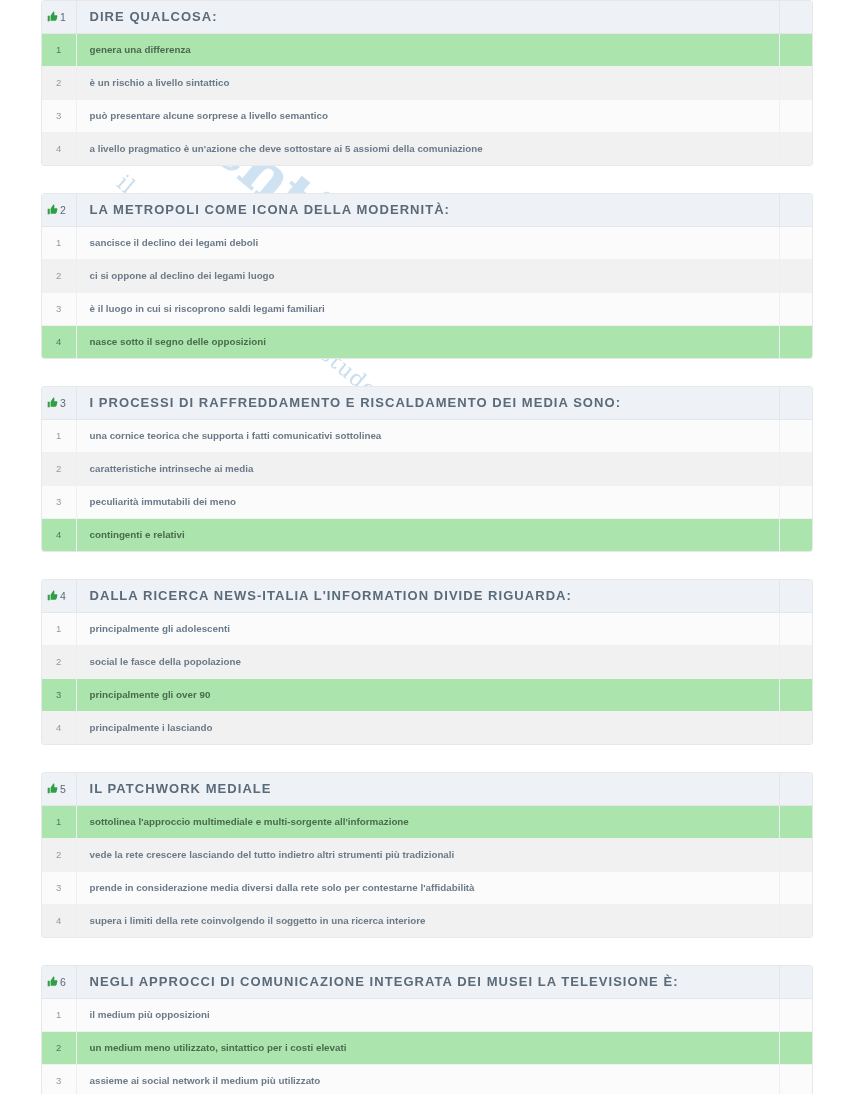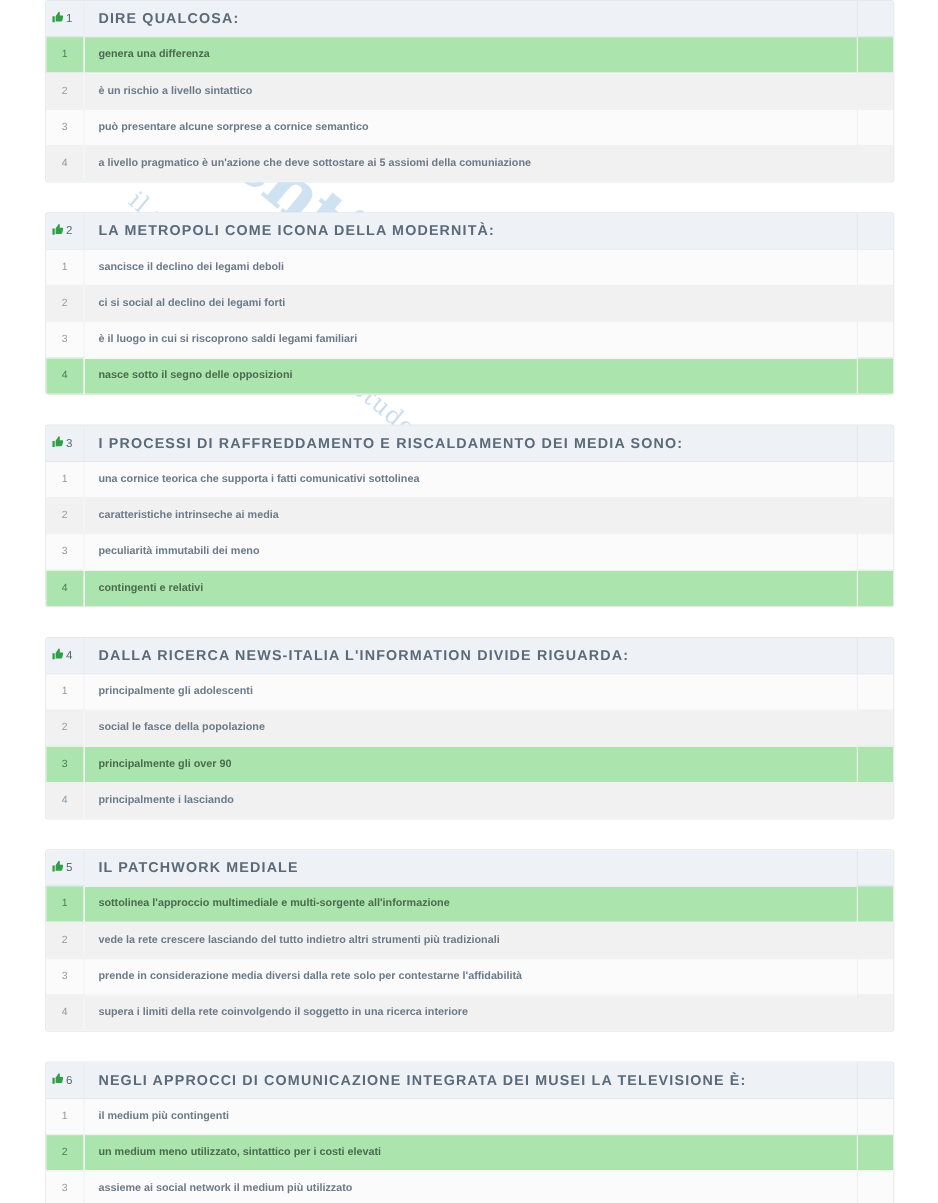--- a/index.html
+++ b/index.html
@@ -207,21 +207,21 @@
               <td class="a-text">genera una differenza</td>
               <td class="a-end"></td>
             </tr>
             <tr class="arow even">
               <td class="a-num">2</td>
               <td class="a-text">è un rischio a livello sintattico</td>
               <td class="a-end"></td>
             </tr>
             <tr class="arow odd">
               <td class="a-num">3</td>
-              <td class="a-text">può presentare alcune sorprese a cornice semantico</td>
+              <td class="a-text">può presentare alcune sorprese a livello semantico</td>
               <td class="a-end"></td>
             </tr>
             <tr class="arow even">
               <td class="a-num">4</td>
               <td class="a-text">a livello pragmatico è un'azione che deve sottostare ai 5 assiomi della comuniazione</td>
               <td class="a-end"></td>
             </tr>
           </tbody>
         </table>
       </div>
@@ -240,21 +240,21 @@
               <td class="qh-text">LA METROPOLI COME ICONA DELLA MODERNITÀ:</td>
               <td class="qh-end"></td>
             </tr>
             <tr class="arow odd">
               <td class="a-num">1</td>
               <td class="a-text">sancisce il declino dei legami deboli</td>
               <td class="a-end"></td>
             </tr>
             <tr class="arow even">
               <td class="a-num">2</td>
-              <td class="a-text">ci si social al declino dei legami forti</td>
+              <td class="a-text">ci si oppone al declino dei legami luogo</td>
               <td class="a-end"></td>
             </tr>
             <tr class="arow odd">
               <td class="a-num">3</td>
               <td class="a-text">è il luogo in cui si riscoprono saldi legami familiari</td>
               <td class="a-end"></td>
             </tr>
             <tr class="arow correct">
               <td class="a-num">4</td>
               <td class="a-text">nasce sotto il segno delle opposizioni</td>
@@ -387,21 +387,21 @@
           <tbody>
             <tr class="qhead">
               <td class="qh-num"><span class="thumb-icon"><svg width="11" height="11" viewBox="0 0 16 16" aria-hidden="true">
                     <path fill="#2f9e44" d="M1 7h3v8H1V7zm4.2-.2L9 1.2c.5-.7 1.7-.3 1.7.6V6h3.1c.9 0 1.5.8 1.3 1.7l-1.2 5.2c-.2.7-.8 1.1-1.5 1.1H5.2V6.8z"></path>
                   </svg></span><span class="qh-numtext">6</span></td>
               <td class="qh-text">NEGLI APPROCCI DI COMUNICAZIONE INTEGRATA DEI MUSEI LA TELEVISIONE È:</td>
               <td class="qh-end"></td>
             </tr>
             <tr class="arow odd">
               <td class="a-num">1</td>
-              <td class="a-text">il medium più contingenti</td>
+              <td class="a-text">il medium più opposizioni</td>
               <td class="a-end"></td>
             </tr>
             <tr class="arow correct">
               <td class="a-num">2</td>
               <td class="a-text">un medium meno utilizzato, sintattico per i costi elevati</td>
               <td class="a-end"></td>
             </tr>
             <tr class="arow odd">
               <td class="a-num">3</td>
               <td class="a-text">assieme ai social network il medium più utilizzato</td>

